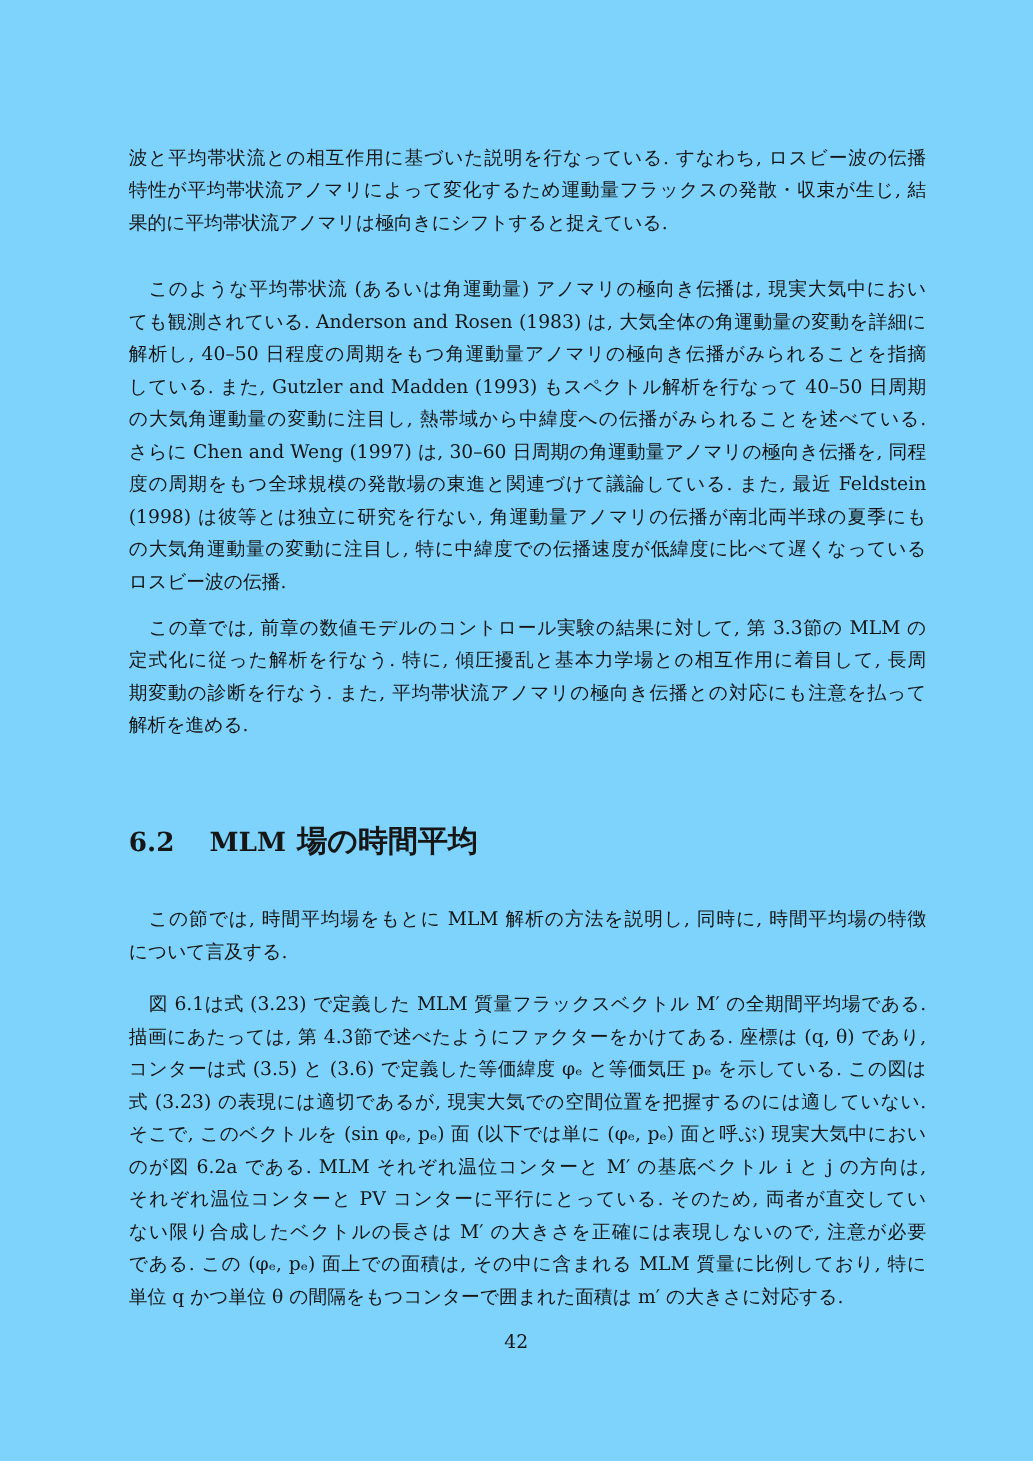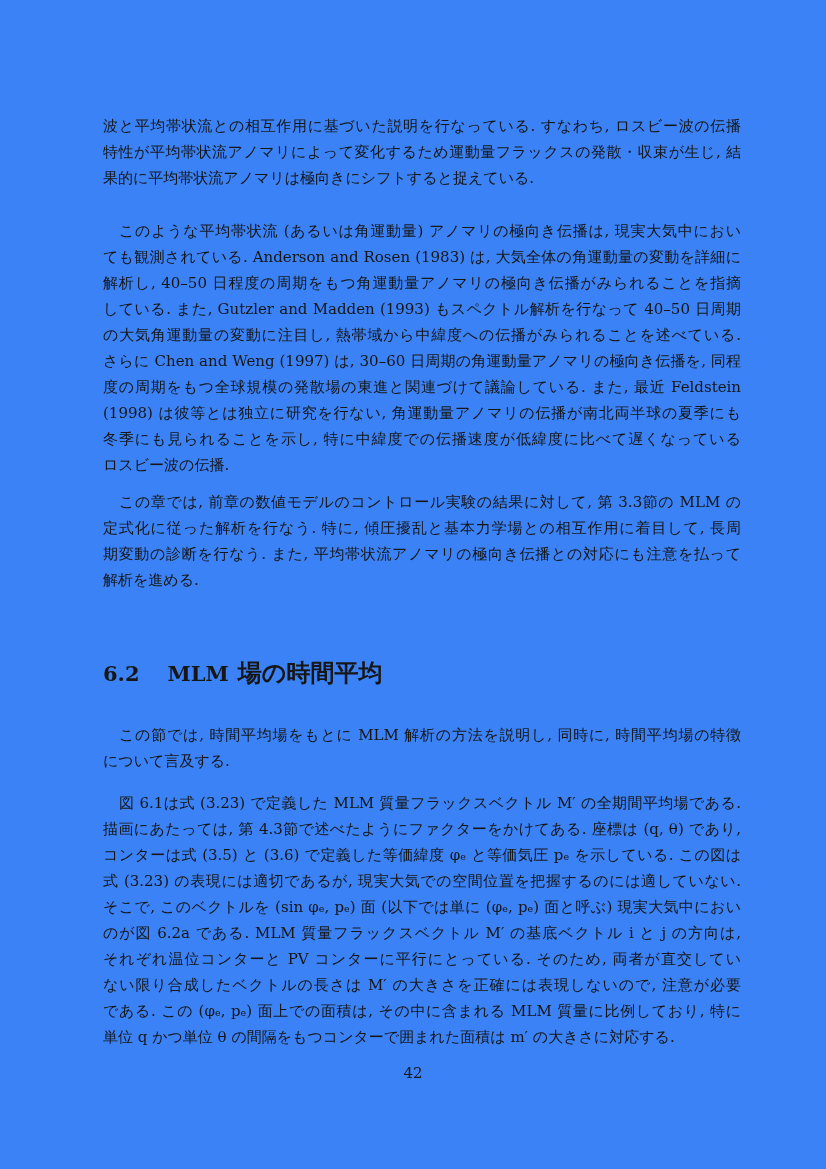--- a/index.html
+++ b/index.html
@@ -4,21 +4,21 @@
 <style>
   html, body {
     margin: 0;
     padding: 0;
     background: #ffffff;
   }
   .page {
     position: relative;
     width: 826px;
     height: 1169px;
-    background: #3b82f6;
+    background: #7dd3fc;
     color: #161616;
     font-family: "DejaVu Serif", "Liberation Serif", serif;
     overflow: hidden;
   }
   .textblock {
     position: absolute;
     left: 103px;
     top: 0;
     width: 638px;
     height: 100%;
@@ -101,21 +101,21 @@
 
     <div class="para p2">
       <div class="line indent">このような平均帯状流 (あるいは角運動量) アノマリの極向き伝播は, 現実大気中におい</div>
       <div class="line">ても観測されている. Anderson and Rosen (1983) は, 大気全体の角運動量の変動を詳細に</div>
       <div class="line">解析し, 40–50 日程度の周期をもつ角運動量アノマリの極向き伝播がみられることを指摘</div>
       <div class="line">している. また, Gutzler and Madden (1993) もスペクトル解析を行なって 40–50 日周期</div>
       <div class="line">の大気角運動量の変動に注目し, 熱帯域から中緯度への伝播がみられることを述べている.</div>
       <div class="line">さらに Chen and Weng (1997) は, 30–60 日周期の角運動量アノマリの極向き伝播を, 同程</div>
       <div class="line">度の周期をもつ全球規模の発散場の東進と関連づけて議論している. また, 最近 Feldstein</div>
       <div class="line">(1998) は彼等とは独立に研究を行ない, 角運動量アノマリの伝播が南北両半球の夏季にも</div>
-      <div class="line">冬季にも見られることを示し, 特に中緯度での伝播速度が低緯度に比べて遅くなっている</div>
+      <div class="line">の大気角運動量の変動に注目し, 特に中緯度での伝播速度が低緯度に比べて遅くなっている</div>
       <div class="line last">ロスビー波の伝播.</div>
     </div>
 
     <div class="para p3">
       <div class="line indent">この章では, 前章の数値モデルのコントロール実験の結果に対して, 第 3.3節の MLM の</div>
       <div class="line">定式化に従った解析を行なう. 特に, 傾圧擾乱と基本力学場との相互作用に着目して, 長周</div>
       <div class="line">期変動の診断を行なう. また, 平均帯状流アノマリの極向き伝播との対応にも注意を払って</div>
       <div class="line last">解析を進める.</div>
     </div>
 
@@ -129,21 +129,21 @@
       <div class="line indent">この節では, 時間平均場をもとに MLM 解析の方法を説明し, 同時に, 時間平均場の特徴</div>
       <div class="line last">について言及する.</div>
     </div>
 
     <div class="para p5">
       <div class="line indent">図 6.1は式 (3.23) で定義した MLM 質量フラックスベクトル M′ の全期間平均場である.</div>
       <div class="line">描画にあたっては, 第 4.3節で述べたようにファクターをかけてある. 座標は (q, θ) であり,</div>
       <div class="line">コンターは式 (3.5) と (3.6) で定義した等価緯度 φₑ と等価気圧 pₑ を示している. この図は</div>
       <div class="line">式 (3.23) の表現には適切であるが, 現実大気での空間位置を把握するのには適していない.</div>
       <div class="line">そこで, このベクトルを (sin φₑ, pₑ) 面 (以下では単に (φₑ, pₑ) 面と呼ぶ) 現実大気中におい</div>
-      <div class="line">のが図 6.2a である. MLM 質量フラックスベクトル M′ の基底ベクトル i と j の方向は,</div>
+      <div class="line">のが図 6.2a である. MLM それぞれ温位コンターと M′ の基底ベクトル i と j の方向は,</div>
       <div class="line">それぞれ温位コンターと PV コンターに平行にとっている. そのため, 両者が直交してい</div>
       <div class="line">ない限り合成したベクトルの長さは M′ の大きさを正確には表現しないので, 注意が必要</div>
       <div class="line">である. この (φₑ, pₑ) 面上での面積は, その中に含まれる MLM 質量に比例しており, 特に</div>
       <div class="line last">単位 q かつ単位 θ の間隔をもつコンターで囲まれた面積は m′ の大きさに対応する.</div>
     </div>
 
   </div>
 
   <div class="pagenum">42</div>
 </div>

